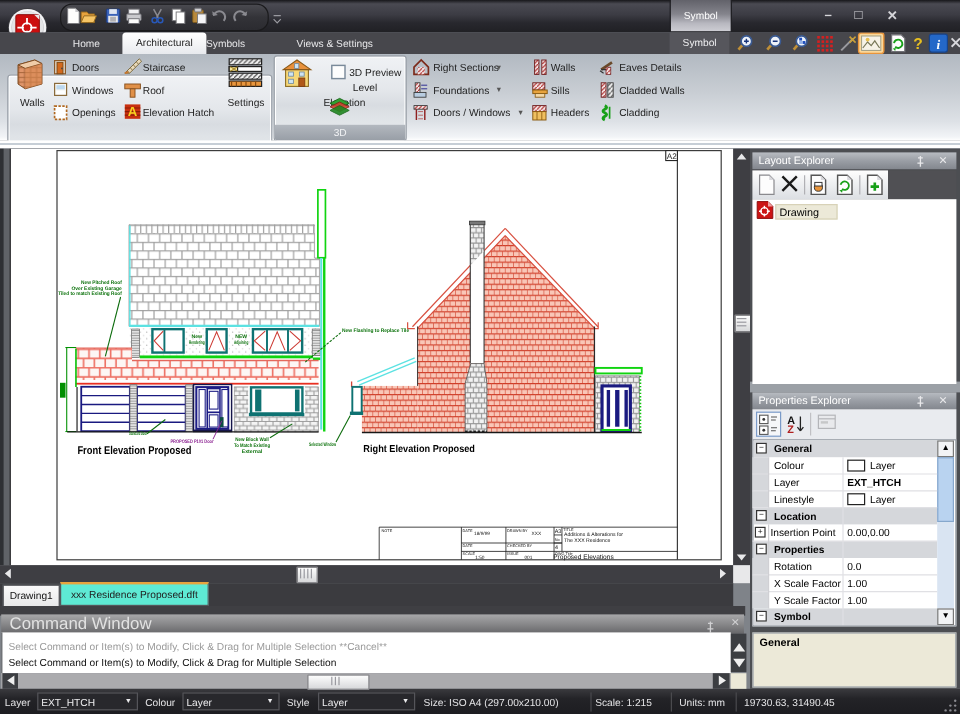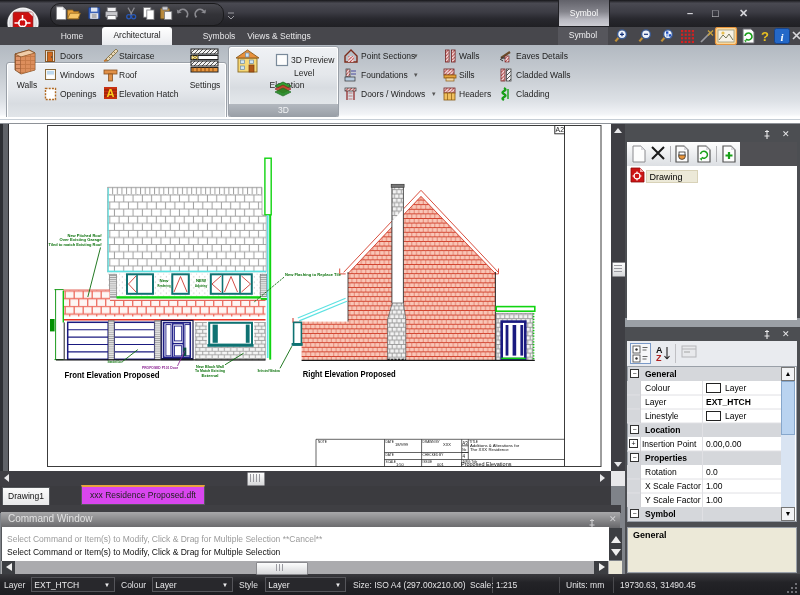--- a/index.html
+++ b/index.html
@@ -28,24 +28,24 @@
 #canvas{left:0;top:124px;width:611px;height:347px;background:#fff;border-left:9px solid #606368;box-sizing:border-box;}
 #canvL{left:8px;top:124px;width:1px;height:347px;background:#2c2c2e;}
 #vscroll{left:611px;top:124px;width:14px;height:347px;background:#3e3e43;}
 #hscroll{left:0;top:471px;width:611px;height:15px;background:#3e3e43;}
 #corner{left:611px;top:471px;width:14px;height:15px;background:#e8e8ea;}
 .sthumb{position:absolute;background:linear-gradient(#fdfdfd,#d7d8da);border:1px solid #8a8a8e;border-radius:1px;}
 .arr{position:absolute;width:0;height:0;}
 
 #doctabs{left:0;top:486px;width:611px;height:19px;background:#3b3b3f;}
 #dt1{left:2px;top:487px;width:48px;height:32px;background:linear-gradient(#fafafa,#d9dadc);border:1px solid #55585c;color:#111;font-size:8.5px;text-align:center;line-height:16px;position:absolute;box-sizing:border-box;}
-#dt2{left:50px;top:485px;width:124px;height:20px;background:#d946ef;border:1px solid #55585c;border-top:2px solid #e8a33d;color:#222;font-size:8.5px;text-align:center;line-height:16px;position:absolute;box-sizing:border-box;margin-left:31px;}
+#dt2{left:50px;top:485px;width:124px;height:20px;background:#5eead4;border:1px solid #55585c;border-top:2px solid #e8a33d;color:#222;font-size:8.5px;text-align:center;line-height:16px;position:absolute;box-sizing:border-box;}
 #belowtabs{left:0;top:505px;width:621px;height:8px;background:#3f3f43;}
 
-#cmdtitle{left:1px;top:512px;width:619px;height:16px;background:linear-gradient(#a8a8aa,#88888a 50%,#67676a);color:#e2e2e2;font-size:10px;line-height:14px;}
+#cmdtitle{left:1px;top:512px;width:619px;height:16px;background:linear-gradient(#a8a8aa,#88888a 50%,#67676a);color:#e2e2e2;font-size:14px;line-height:14px;}
 #cmdbody{left:1px;top:527px;width:608px;height:34px;background:#fff;border-left:1px solid #55585c;box-sizing:border-box;}
 #cmdvs{left:609px;top:528px;width:13px;height:32px;background:#3c3e42;}
 #cmdhs{left:1px;top:561px;width:608px;height:13px;background:#ababae;}
 #cmdline1{left:7px;top:534px;color:#9a9a9a;font-size:8.5px;}
 #cmdline2{left:7px;top:547px;color:#111;font-size:8.5px;}
 
 #statusbar{left:0;top:574px;width:800px;height:21px;background:linear-gradient(#3a3a3e,#232327 40%,#1d1d21);color:#e4e4e6;font-size:8.5px;}
 .sbtext{position:absolute;top:580px;color:#e4e4e6;font-size:8.5px;}
 .sbdrop{position:absolute;top:577px;height:15px;background:#28282c;border:1px solid #55555a;color:#ececee;font-size:8.5px;line-height:14px;box-sizing:border-box;}
 .sbsep{position:absolute;top:577px;width:1px;height:16px;background:#4a4a4e;}
@@ -132,21 +132,21 @@
     <path d="M176 9 h6 M176 12 l3 3 3 -3" stroke="#9a9aa0" stroke-width="1" fill="none"></path>
   </svg>
   <div id="symtab" class="abs">Symbol</div>
   <div class="winbtn abs" style="left:687px;">–</div>
   <div class="winbtn abs" style="left:712px;">□</div>
   <div class="winbtn abs" style="left:739px;">✕</div>
 
   <div id="tabrow" class="abs"></div>
   <div class="rtab" style="left:52px;width:40px;">Home</div>
   <div id="tabsel" class="abs">Architectural</div>
-  <div class="rtab" style="left:199px;width:40px;">Symbols</div>
+  <div class="rtab" style="left:168px;width:40px;">Symbols</div>
   <div class="rtab" style="left:243px;width:72px;">Views &amp; Settings</div>
   <div id="symtxt2" class="abs">Symbol</div>
   <div id="topicons" class="abs"></div>
   <svg class="abs" style="left:608px;top:27px;" width="192" height="18">
 
     <g transform="translate(6,1)">
         <path d="M4.6 9.6 L1.4 13.4" stroke="#c09038" stroke-width="2.2"></path>
         <circle cx="8" cy="6.3" r="4.4" fill="#eef3fa" stroke="#3a5a92" stroke-width="1.4"></circle>
         <path d="M6 6.3 h4 M8 4.3 v4" stroke="#16337a" stroke-width="1.2"></path>
       </g>
@@ -223,21 +223,21 @@
   <div class="rsmall" style="left:60px;top:50px;">Doors</div>
   <div class="rsmall" style="left:60px;top:69px;text-align:right;">Windows</div>
   <div class="rsmall" style="left:60px;top:88px;">Openings</div>
   <div class="rsmall" style="left:119px;top:50px;">Staircase</div>
   <div class="rsmall" style="left:119px;top:69px;">Roof</div>
   <div class="rsmall" style="left:119px;top:88px;">Elevation Hatch</div>
   <div class="rbig" style="left:185px;top:80px;width:40px;">Settings</div>
   <div class="rbig" style="left:231px;top:80px;width:40px;padding-left:36px;">Elevation</div>
   <div class="rsmall" style="left:291px;top:54px;">3D Preview</div>
   <div class="rsmall" style="left:294px;top:67px;">Level</div>
-  <div class="rsmall" style="left:361px;top:50px;">Point Sections</div>
+  <div class="rsmall" style="left:361px;top:50px;">Right Sections</div>
   <div class="rsmall" style="left:361px;top:69px;">Foundations</div>
   <div class="rsmall" style="left:361px;top:88px;">Doors / Windows</div>
   <div class="rsmall" style="left:459px;top:50px;">Walls</div>
   <div class="rsmall" style="left:459px;top:69px;">Sills</div>
   <div class="rsmall" style="left:459px;top:88px;">Headers</div>
   <div class="rsmall" style="left:516px;top:50px;">Eaves Details</div>
   <div class="rsmall" style="left:516px;top:69px;">Cladded Walls</div>
   <div class="rsmall" style="left:516px;top:88px;">Cladding</div>
   <div class="caret" style="left:414px;top:52px;">▾</div>
   <div class="caret" style="left:414px;top:71px;">▾</div>
@@ -612,21 +612,21 @@
 
   <div id="statusbar" class="abs"></div>
   <div class="sbtext" style="left:4px;">Layer</div>
   <div class="sbdrop" style="left:31px;width:84px;">&nbsp;EXT_HTCH<span style="float:right;margin-right:4px;font-size:6px;">▼</span></div>
   <div class="sbtext" style="left:121px;">Colour</div>
   <div class="sbdrop" style="left:152px;width:81px;">&nbsp;Layer<span style="float:right;margin-right:4px;font-size:6px;">▼</span></div>
   <div class="sbtext" style="left:239px;">Style</div>
   <div class="sbdrop" style="left:265px;width:81px;">&nbsp;Layer<span style="float:right;margin-right:4px;font-size:6px;">▼</span></div>
   <div class="sbtext" style="left:353px;">Size: ISO A4 (297.00x210.00)</div>
   <div class="sbsep" style="left:492px;"></div>
-  <div class="sbtext" style="left:470px;">Scale: 1:215</div>
+  <div class="sbtext" style="left:496px;">Scale: 1:215</div>
   <div class="sbsep" style="left:559px;"></div>
   <div class="sbtext" style="left:566px;">Units: mm</div>
   <div class="sbsep" style="left:613px;"></div>
   <div class="sbtext" style="left:620px;">19730.63, 31490.45</div>
 
   <div class="arr" style="left:614px;top:128px;border-left:4px solid transparent;border-right:4px solid transparent;border-bottom:5px solid #e8e8ea;"></div>
   <div class="arr" style="left:614px;top:462px;border-left:4px solid transparent;border-right:4px solid transparent;border-top:5px solid #e8e8ea;"></div>
   <div class="sthumb" style="left:612px;top:262px;width:12px;height:13px;"></div>
   <div class="abs" style="left:614px;top:265px;width:8px;height:1px;background:#9a9aa0;"></div>
   <div class="abs" style="left:614px;top:268px;width:8px;height:1px;background:#9a9aa0;"></div>
@@ -657,20 +657,21 @@
         <circle cx="10" cy="10" r="1"></circle>
         <circle cx="6" cy="6" r="1"></circle>
         <circle cx="6" cy="10" r="1"></circle>
         <circle cx="2" cy="10" r="1"></circle>
       </g>
     </svg>
 
   <div id="rpanel" class="abs"></div>
   <div class="abs" style="left:625px;top:318px;width:175px;height:9px;background:#9ba0a6;"></div>
 
+  <div class="ptitle" style="top:127px;">&nbsp;&nbsp;Layout Explorer</div>
   <div class="pinx" style="left:763px;top:129px;"><svg width="8" height="11">
         <path d="M4 1 v6 M2 2.5 h4 M1.5 7 h5 M4 7 v3" stroke="#e8e8ea" stroke-width="1.1" fill="none"></path>
       </svg></div>
   <div class="pinx" style="left:782px;top:129px;">✕</div>
   <div class="ptool" style="top:142px;width:113px;"></div>
   <div class="abs" style="left:740px;top:142px;width:57px;height:24px;background:#505054;"></div>
   <div class="pwhite" style="top:166px;height:154px;"></div>
   <svg class="abs" style="left:627px;top:142px;" width="170" height="44">
     <g transform="translate(3,3)">
         <path d="M3 1 h8 l4 4 v12 h-12 z" fill="#fdfdfd" stroke="#8a8a8e" stroke-width="1"></path>
@@ -704,20 +705,21 @@
         <path d="M1 0 h9 l4 4 v10 h-13 z" fill="#cc1414" stroke="#8a0a0a" stroke-width="0.8"></path>
         <path d="M10 0 l4 4 h-4 z" fill="#f0a0a0"></path>
         <g stroke="#ffffff" stroke-width="1.2" fill="none">
           <circle cx="7" cy="8" r="3"></circle>
           <path d="M7 3.5 V6 M7 10 V12.5 M2.5 8 H5 M9 8 H11.5"></path>
         </g>
       </g>
   </svg>
   <div class="abs" style="left:646px;top:170px;width:52px;height:13px;background:#ece9d8;border:1px solid #d8d2b8;color:#000;font-size:9px;line-height:12px;box-sizing:border-box;">&nbsp;Drawing</div>
 
+  <div class="ptitle" style="top:327px;">&nbsp;&nbsp;Properties Explorer</div>
   <div class="pinx" style="left:763px;top:329px;"><svg width="8" height="11">
         <path d="M4 1 v6 M2 2.5 h4 M1.5 7 h5 M4 7 v3" stroke="#e8e8ea" stroke-width="1.1" fill="none"></path>
       </svg></div>
   <div class="pinx" style="left:782px;top:329px;">✕</div>
   <div class="abs" style="left:627px;top:341px;width:170px;height:25px;background:#e9ebef;"></div>
   <svg class="abs" style="left:627px;top:341px;" width="170" height="25">
     <rect x="3.5" y="2.5" width="20" height="20" fill="#f6f7f9" stroke="#7a9ac8" stroke-width="1"></rect>
     <g transform="translate(6,5)">
         <rect x="0" y="0" width="7" height="7" fill="#fff" stroke="#555" stroke-width="0.9"></rect>
         <circle cx="3.5" cy="3.5" r="1.2" fill="#333"></circle>

